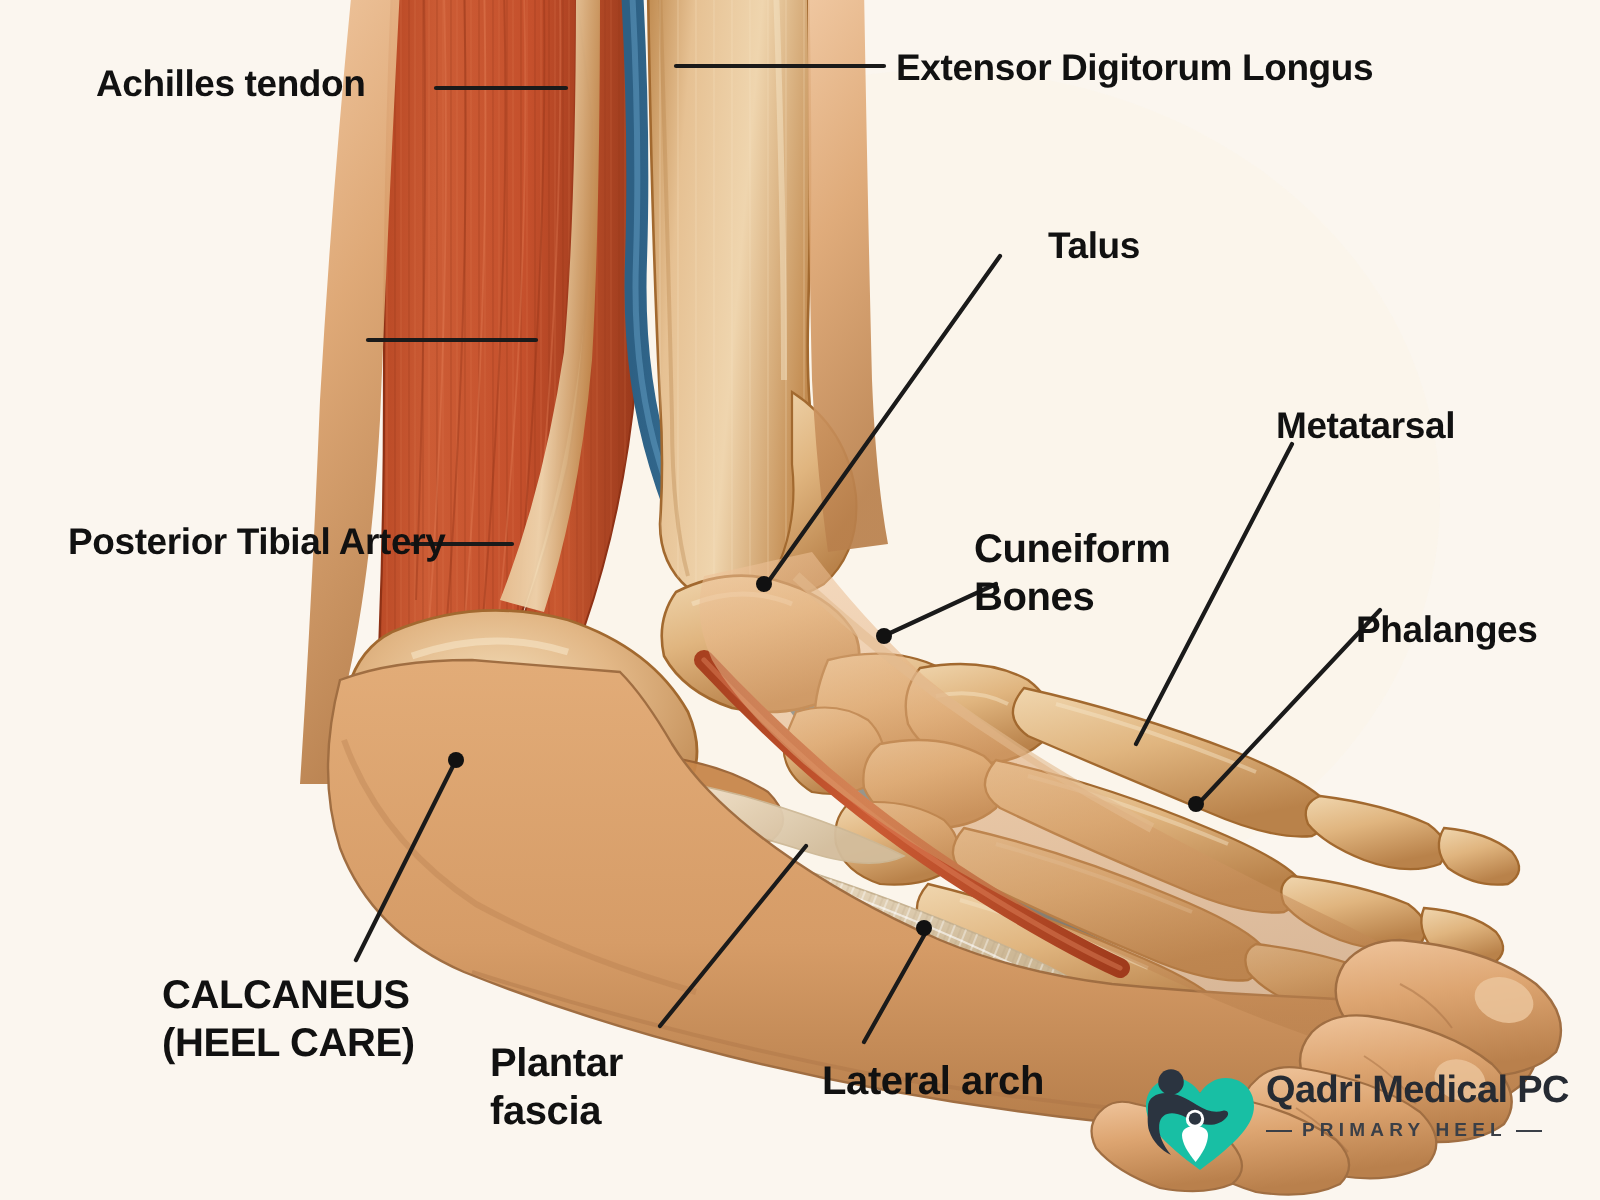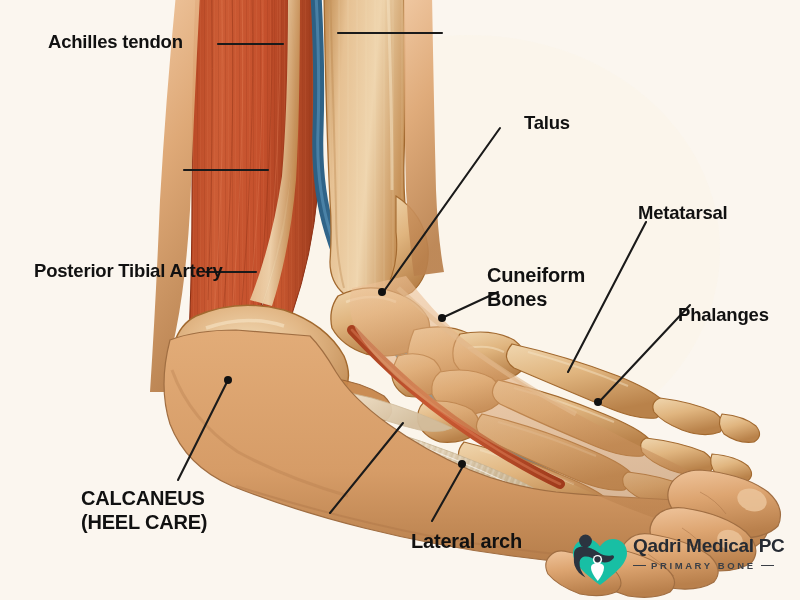--- a/index.html
+++ b/index.html
@@ -340,28 +340,31 @@
     <g id="leader-dots" fill="#111111">
       <circle cx="382" cy="292" r="4"></circle>
       <circle cx="442" cy="318" r="4"></circle>
       <circle cx="598" cy="402" r="4"></circle>
       <circle cx="228" cy="380" r="4"></circle>
       <circle cx="462" cy="464" r="4"></circle>
     </g>
   </svg>
 
   <div class="label sz18" style="left:48px;top:31px;">Achilles tendon</div>
+  <div class="label sz18" style="left:448px;top:23px;">Extensor Digitorum Longus</div>
   <div class="label sz18" style="left:524px;top:112px;">Talus</div>
   <div class="label sz18" style="left:638px;top:202px;">Metatarsal</div>
   <div class="label sz18" style="left:34px;top:260px;">Posterior Tibial Artery</div>
   <div class="label sz17" style="left:487px;top:264px;">Cuneiform
 Bones</div>
   <div class="label sz18" style="left:678px;top:288px;margin-top:16px;">Phalanges</div>
   <div class="label sz17" style="left:81px;top:487px;">CALCANEUS
 (HEEL CARE)</div>
+  <div class="label sz17" style="left:245px;top:521px;">Plantar
+fascia</div>
   <div class="label sz17" style="left:411px;top:530px;">Lateral arch</div>
 
   <div id="logo">
     <svg class="mark" viewBox="0 0 62 58" xmlns="http://www.w3.org/2000/svg">
 
       <path d="M33,54 C14,40 6,31 6,22 C6,13.5 12.5,8 20,8 C25.5,8 30,11 33,15.5 C36,11 40.5,8 46,8 C53.5,8 60,13.5 60,22 C60,31 52,40 33,54 Z" fill="#18BFA4"></path>
 
       <circle cx="18.5" cy="10" r="6.4" fill="#2B3440"></circle>
       <path d="M7,22.5 C7,18 11,15.5 16,15.5 C21.5,15.5 26,18 31.5,21.5 C36,24.3 40,25.6 44.5,24.4
                C46.5,23.9 47.8,25.6 46.6,27.2 C43.2,31.8 36.5,32.6 30.5,29.8
@@ -370,19 +373,19 @@
 
       <circle cx="30.5" cy="28.5" r="4.6" fill="#FFFFFF"></circle>
       <circle cx="30.5" cy="28.3" r="3.1" fill="#2B3440"></circle>
       <path d="M24,36.5 C24,33.5 27,32 30.5,32 C34,32 37,33.5 37,36.5 C37,40.5 34.5,45.5 30.8,50
                C27,45.5 24,40.5 24,36.5 Z" fill="#FFFFFF"></path>
     </svg>
     <div class="wordmark">
       <div class="brand">Qadri Medical PC</div>
       <div class="tagrow">
         <span class="rule"></span>
-        <span class="tagline">PRIMARY BONE</span>
+        <span class="tagline">PRIMARY HEEL</span>
         <span class="rule"></span>
       </div>
     </div>
   </div>
 
 </div>
 
 </body></html>

